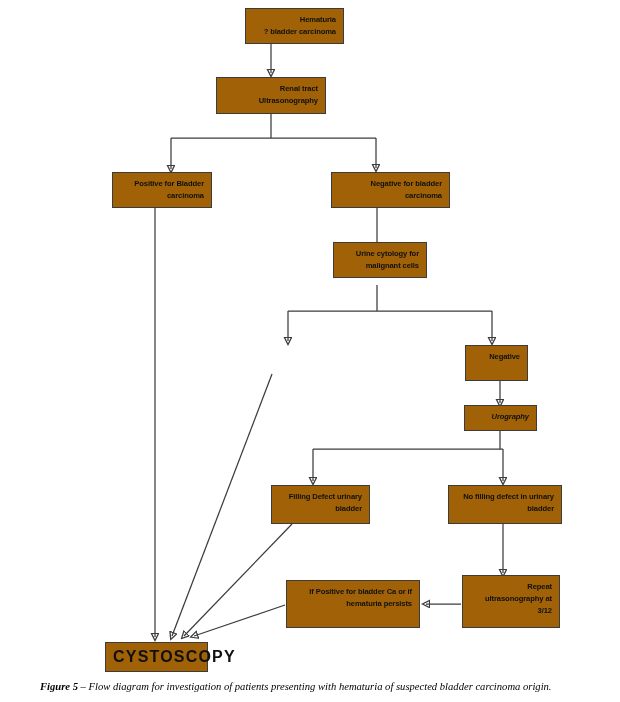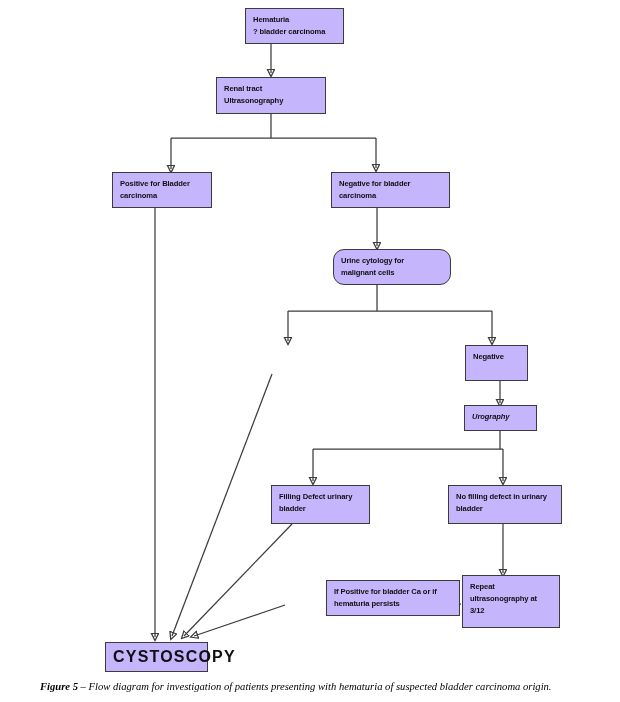--- a/index.html
+++ b/index.html
@@ -2,29 +2,30 @@
 <html><head>
 <meta charset="utf-8">
 <style>
   html,body{margin:0;padding:0;background:#ffffff;}
   body{width:620px;height:702px;position:relative;overflow:hidden;
        font-family:"Liberation Sans",sans-serif;color:#000;}
   #diagram{position:absolute;left:0;top:0;width:620px;height:676px;}
   .node{
     position:absolute;
     border:1px solid #3b3b3b;
-    background:#c4b5fd;
+    background:#a16207;
     box-sizing:border-box;
     font-family:"Liberation Sans",sans-serif;
     font-weight:bold;
     font-size:7.6px;
     line-height:12px;
     letter-spacing:-0.1px;
     padding:5px 7px;
     color:#101010;
+    text-align:right;
     -webkit-font-smoothing:none;
   }
   .node.big{font-size:16px;line-height:14px;letter-spacing:1.2px;padding-top:7px;}
   svg.wires{position:absolute;left:0;top:0;width:620px;height:676px;
             pointer-events:none;overflow:visible;}
   svg.wires line,svg.wires path{stroke:#3c3c3c;stroke-width:1.25;fill:none;}
   .caption{
     position:absolute;left:4px;top:680px;width:614px;
     font-family:"Liberation Serif",serif;
     font-style:italic;font-size:10.6px;line-height:14px;color:#000;
@@ -78,35 +79,35 @@
 
   <div class="node" style="left:216px;top:77px;width:110px;height:37px;white-space:pre-line;">Renal tract
 Ultrasonography</div>
 
   <div class="node" style="left:112px;top:172px;width:100px;height:36px;white-space:pre-line;">Positive for Bladder
 carcinoma</div>
 
   <div class="node" style="left:331px;top:172px;width:119px;height:36px;white-space:pre-line;">Negative for bladder
 carcinoma</div>
 
-  <div class="node" style="left:333px;top:249px;width:118px;height:36px;white-space:pre-line;border-radius:11px;">Urine cytology for
+  <div class="node" style="left:333px;top:242px;width:94px;height:36px;white-space:pre-line;">Urine cytology for
 malignant cells</div>
 
 
   <div class="node" style="left:465px;top:345px;width:63px;height:36px;">Negative</div>
 
   <div class="node" style="left:464px;top:405px;width:73px;height:26px;font-style:italic;">Urography</div>
 
   <div class="node" style="left:271px;top:485px;width:99px;height:39px;white-space:pre-line;">Filling Defect urinary
 bladder</div>
 
   <div class="node" style="left:448px;top:485px;width:114px;height:39px;white-space:pre-line;">No filling defect in urinary
 bladder</div>
 
-  <div class="node" style="left:286px;top:580px;width:134px;height:36px;white-space:pre-line;margin-left:40px;">If Positive for bladder Ca  or if
+  <div class="node" style="left:286px;top:580px;width:134px;height:48px;white-space:pre-line;">If Positive for bladder Ca  or if
 hematuria persists</div>
 
   <div class="node" style="left:462px;top:575px;width:98px;height:53px;white-space:pre-line;">Repeat
 ultrasonography at
 3/12</div>
 
   <div class="node big" style="left:105px;top:642px;width:103px;height:30px;">CYSTOSCOPY</div>
 
 </div>
 

